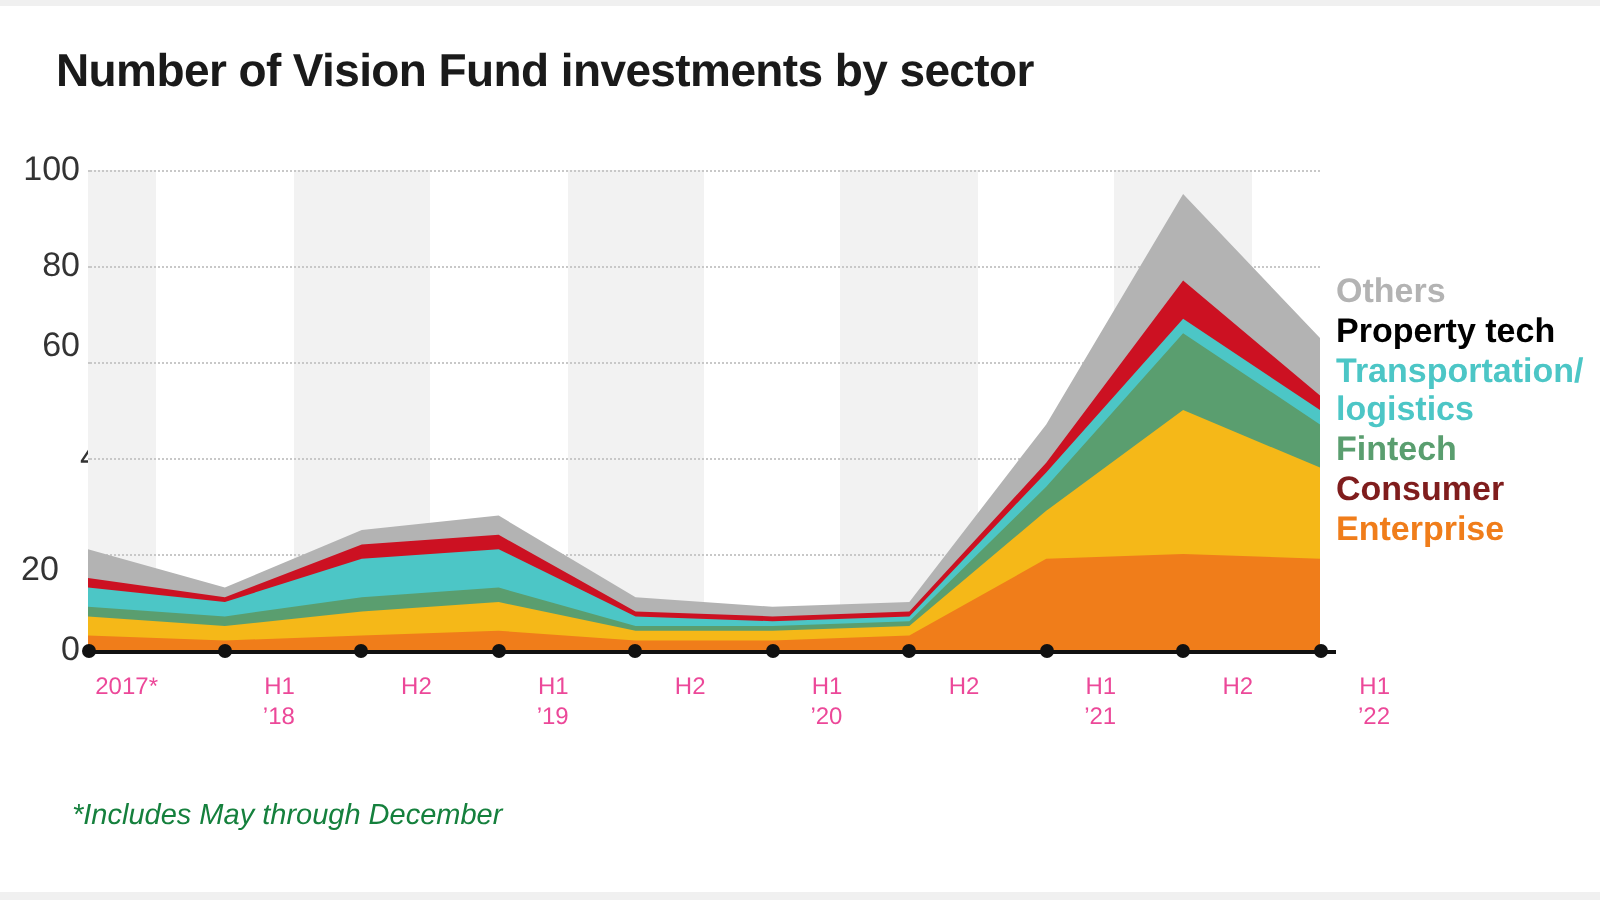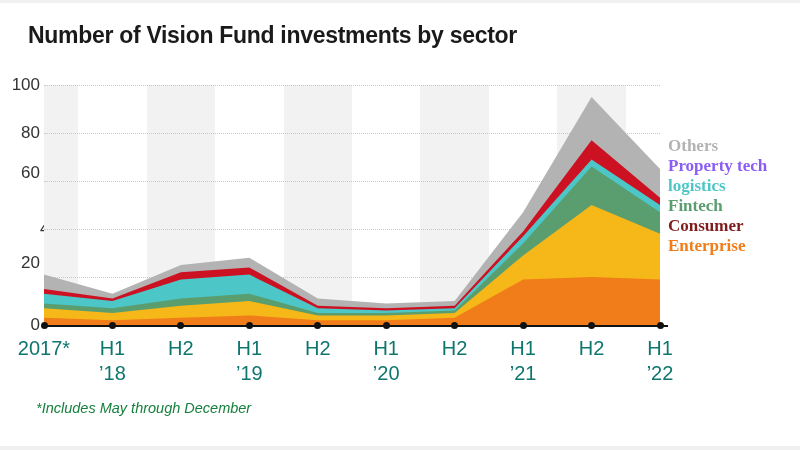--- a/index.html
+++ b/index.html
@@ -39,30 +39,30 @@
   #axis-line {
     position: absolute; left: 44px; top: 325px; width: 624px; height: 2px;
     background: #111;
   }
   .ytick {
     position: absolute; right: 0; width: 40px; text-align: right;
     font-size: 17px; color: #333; line-height: 1;
   }
   .yticks { position: absolute; left: 0; top: 0; width: 40px; height: 290px; }
   .xtick {
-    position: absolute; text-align: center; font-size: 20px; color: #0f766e;
+    position: absolute; text-align: right; font-size: 12px; color: #ec4899;
     line-height: 1.25; white-space: nowrap;
   }
   .dot {
     position: absolute; width: 7px; height: 7px; border-radius: 50%;
     background: #111;
   }
   svg.area { position: absolute; left: 0; top: 0; overflow: visible; }
   #legend {
-    position: absolute; left: 668px; top: 136px; width: 132px; font-family: Liberation Serif, serif;
+    position: absolute; left: 668px; top: 136px; width: 132px;
   }
   .legend-item {
     font-size: 17px; font-weight: bold; line-height: 1.12;
     margin-bottom: 1px; white-space: nowrap;
   }
   #notes {
     position: absolute; left: 36px; top: 398px;
     font-size: 14.5px; font-style: italic; color: #15803d;
     line-height: 1.45;
   }
@@ -74,21 +74,21 @@
 </head>
 <body>
 
 <div id="topline"></div>
 
 <div id="title">Number of Vision Fund investments by sector</div>
 
 <div id="plot-wrap">
   <div class="yticks">
       <div class="ytick" style="top: 246px;">0</div>
-      <div class="ytick" style="top: 184px;">20</div>
+      <div class="ytick" style="top: 206px; text-align: center;">20</div>
       <div class="ytick" style="top: 150px; padding-left: 40px;">40</div>
       <div class="ytick" style="top: 94px;">60</div>
       <div class="ytick" style="top: 54px;">80</div>
       <div class="ytick" style="top: 6px;">100</div>
     </div>
   <div id="plot">
       <div class="band" style="left: 0px; width: 34.2222px;"></div>
       <div class="band" style="left: 102.667px; width: 68.4444px;"></div>
       <div class="band" style="left: 239.556px; width: 68.4444px;"></div>
       <div class="band" style="left: 376.444px; width: 68.4444px;"></div>
@@ -109,24 +109,25 @@
       </svg>
     </div>
 </div>
 
 <div id="axis-line"></div>
 
 <div id="legend">
     <div class="legend-item" style="color: rgb(179, 179, 179);">
       <div>Others</div>
     </div>
-    <div class="legend-item" style="color: #8b5cf6;">
+    <div class="legend-item" style="color: #000000;">
       <div>Property tech</div>
     </div>
     <div class="legend-item" style="color: rgb(76, 198, 198);">
+      <div>Transportation/</div>
       <div>logistics</div>
     </div>
     <div class="legend-item" style="color: rgb(90, 158, 111);">
       <div>Fintech</div>
     </div>
     <div class="legend-item" style="color: #7f1d1d;">
       <div>Consumer</div>
     </div>
     <div class="legend-item" style="color: rgb(240, 125, 26);">
       <div>Enterprise</div>

